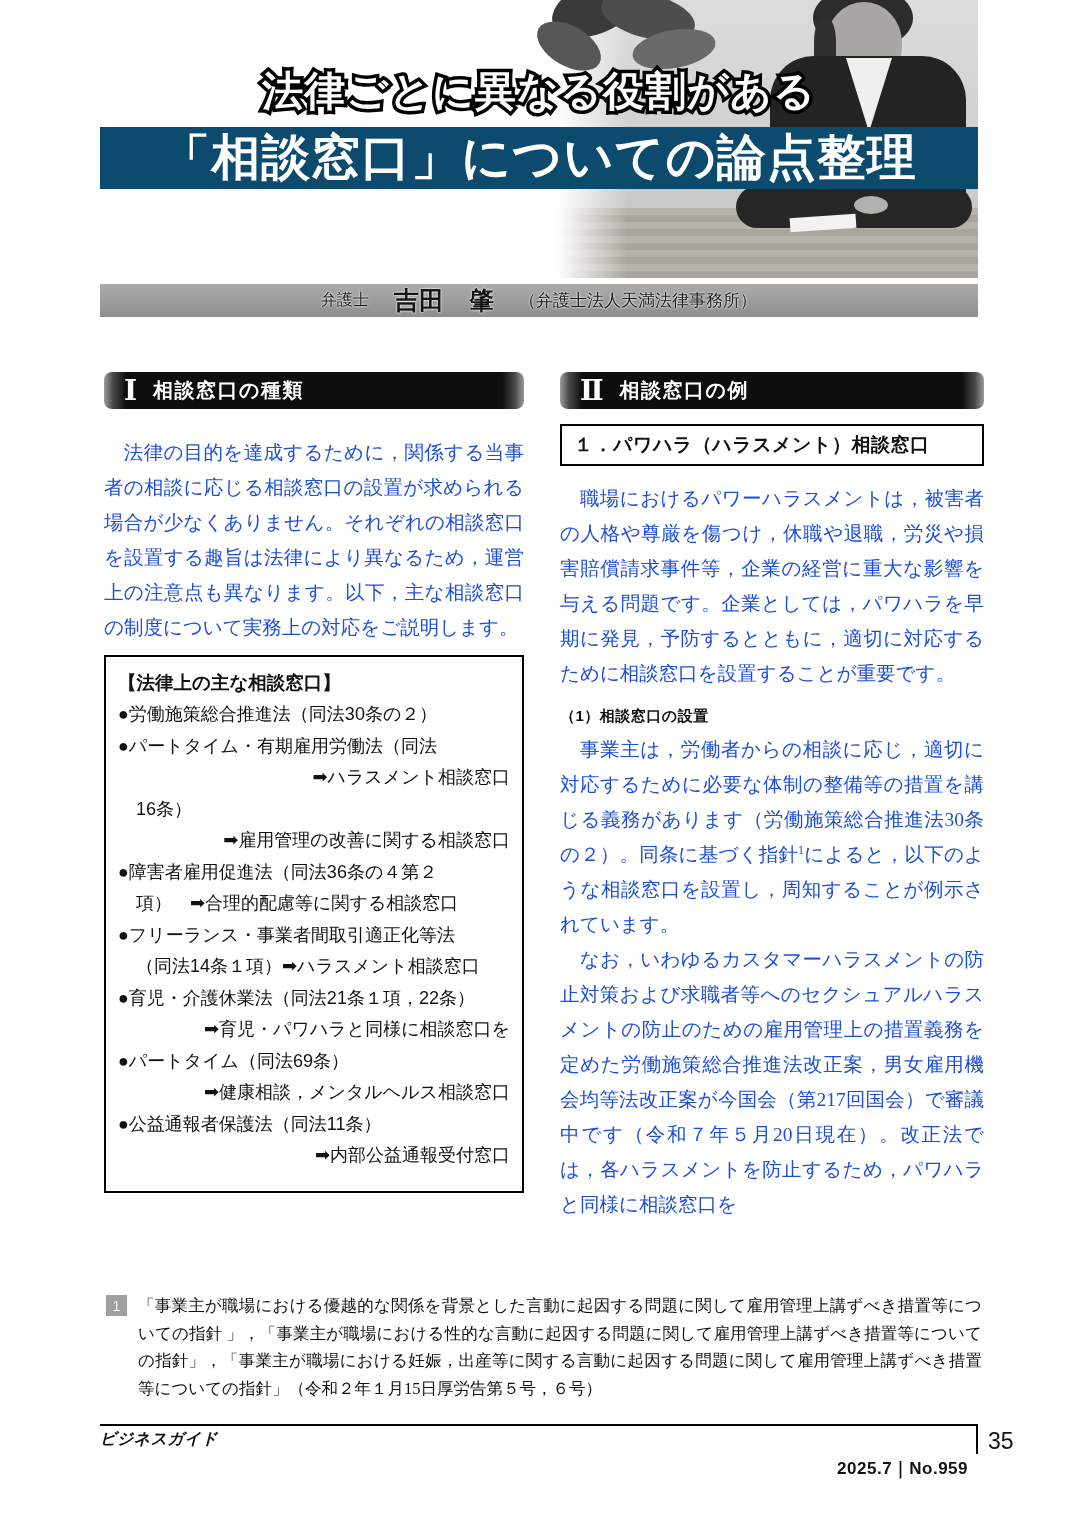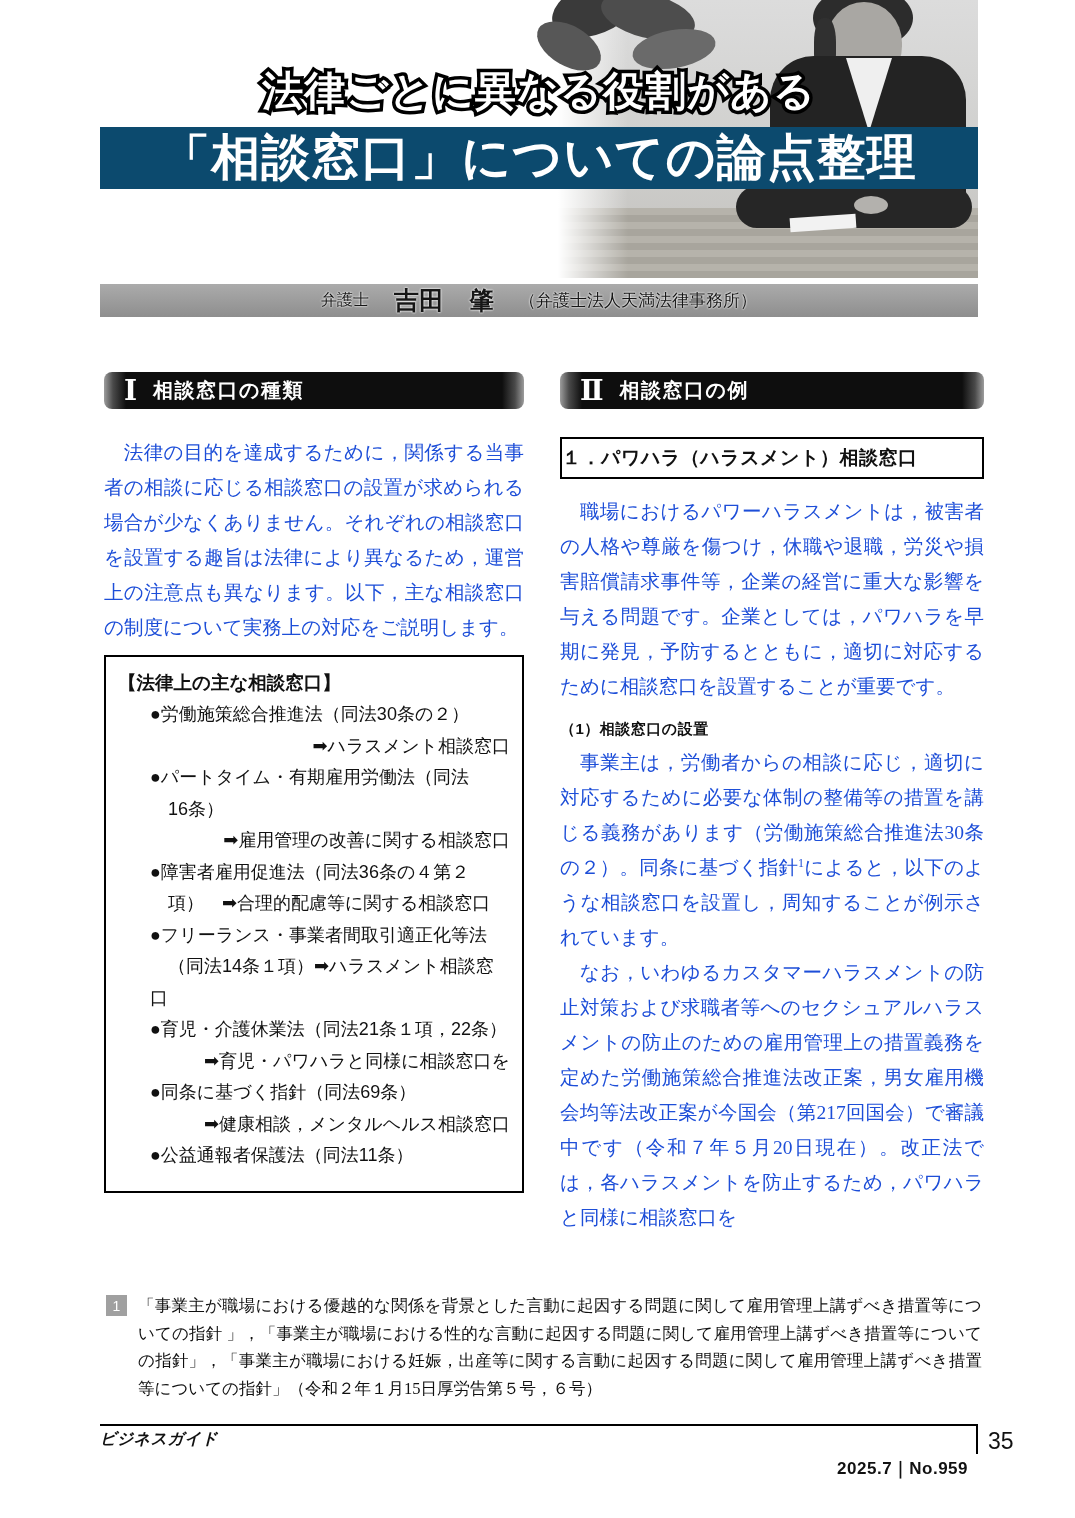--- a/index.html
+++ b/index.html
@@ -59,25 +59,25 @@
   .section-numeral{font-family:"Liberation Serif","DejaVu Serif",serif;font-size:28px;font-weight:bold;line-height:1;}
   .section-title{font-size:20px;font-weight:bold;letter-spacing:1.5px;}
 
   .body-p{margin:0;font-family:"Liberation Serif","DejaVu Serif",serif;font-size:19.5px;
           line-height:35px;text-align:justify;color:#1d4ed8;}
   .p-first{margin-top:26px;}
   .sup{font-size:12px;vertical-align:super;line-height:0;}
 
   .law-box{margin-top:10px;border:2px solid #000;padding:10px 12px 19px;}
   .law-title{font-size:18.5px;font-weight:bold;line-height:32px;}
-  .law-line{font-size:18px;line-height:31.5px;letter-spacing:0;margin-left:32px;}
+  .law-line{font-size:18px;line-height:31.5px;letter-spacing:0;}
   .law-line.r{text-align:right;}
 
-  .sub-box{margin-top:28px;border:2px solid #000;height:38px;display:flex;align-items:center;
-           font-size:19px;font-weight:bold;letter-spacing:.5px;}
+  .sub-box{margin-top:15px;border:2px solid #000;height:38px;display:flex;align-items:center;
+           padding-left:12px;font-size:19px;font-weight:bold;letter-spacing:.5px;}
   .p-after-box{margin-top:15px;}
   .sub-heading{margin-top:16px;font-size:15px;font-weight:bold;letter-spacing:.5px;}
   .p-after-head{margin-top:6px;}
 
   
   .footnote{position:absolute;left:106px;top:1292px;width:876px;display:flex;gap:11px;}
   .fn-marker{flex:0 0 auto;width:21px;height:21px;margin-top:3px;background:#a0a0a0;color:#fff;
              font-size:14px;display:flex;align-items:center;justify-content:center;}
   .fn-text{font-family:"Liberation Serif","DejaVu Serif",serif;font-size:16.5px;line-height:27.5px;
            text-align:justify;color:#101010;}
@@ -133,33 +133,34 @@
   <div class="col col-left">
     <div class="section-bar">
       <span class="section-numeral">Ⅰ</span>
       <span class="section-title">相談窓口の種類</span>
     </div>
     <p class="body-p p-first">　法律の目的を達成するために，関係する当事者の相談に応じる相談窓口の設置が求められる場合が少なくありません。それぞれの相談窓口を設置する趣旨は法律により異なるため，運営上の注意点も異なります。以下，主な相談窓口の制度について実務上の対応をご説明します。</p>
 
     <div class="law-box">
       <div class="law-title">【法律上の主な相談窓口】</div>
       <div class="law-line l">●労働施策総合推進法（同法30条の２）</div>
+      <div class="law-line l">●パートタイム・有期雇用労働法（同法</div>
       <div class="law-line r">➡ハラスメント相談窓口</div>
-      <div class="law-line l">●パートタイム・有期雇用労働法（同法</div>
       <div class="law-line l">　16条）</div>
       <div class="law-line r">➡雇用管理の改善に関する相談窓口</div>
       <div class="law-line l">●障害者雇用促進法（同法36条の４第２</div>
       <div class="law-line l">　項）　➡合理的配慮等に関する相談窓口</div>
       <div class="law-line l">●フリーランス・事業者間取引適正化等法</div>
       <div class="law-line l">　（同法14条１項）➡ハラスメント相談窓口</div>
       <div class="law-line l">●育児・介護休業法（同法21条１項，22条）</div>
       <div class="law-line r">➡育児・パワハラと同様に相談窓口を</div>
-      <div class="law-line l">●同条に基づく指針（同法69条）</div>
+      <div class="law-line l">●パートタイム（同法69条）</div>
       <div class="law-line r">➡健康相談，メンタルヘルス相談窓口</div>
       <div class="law-line l">●公益通報者保護法（同法11条）</div>
+      <div class="law-line r">➡内部公益通報受付窓口</div>
     </div>
   </div>
 
   <div class="col col-right">
     <div class="section-bar">
       <span class="section-numeral">Ⅱ</span>
       <span class="section-title">相談窓口の例</span>
     </div>
 
     <div class="sub-box">１．パワハラ（ハラスメント）相談窓口</div>

